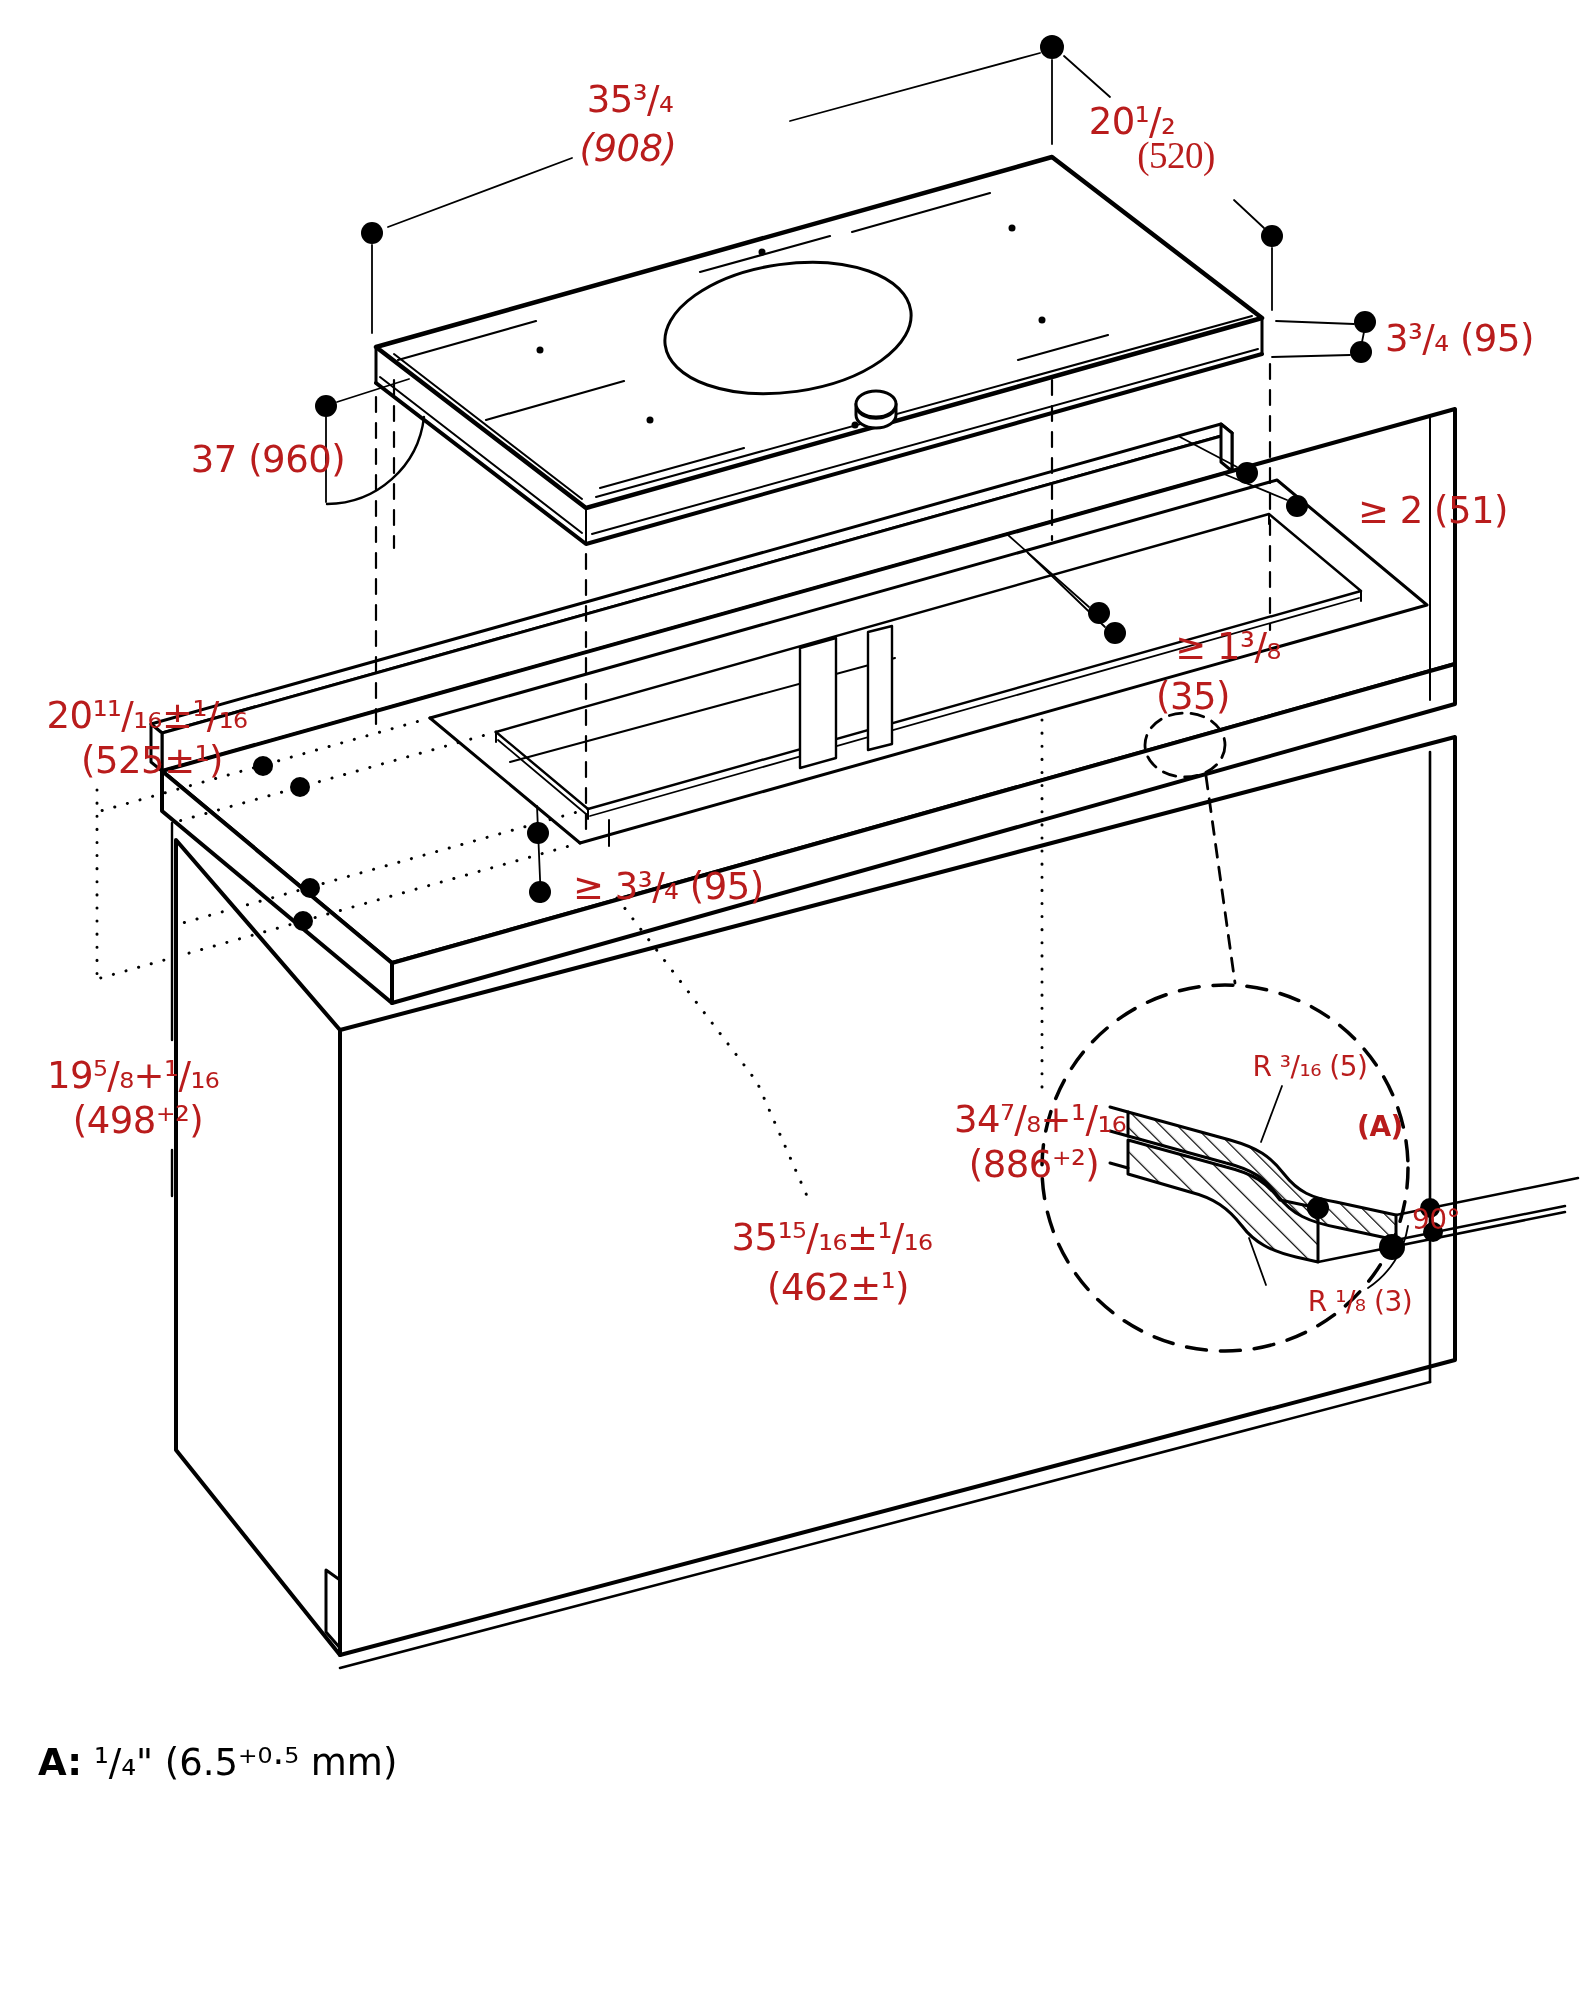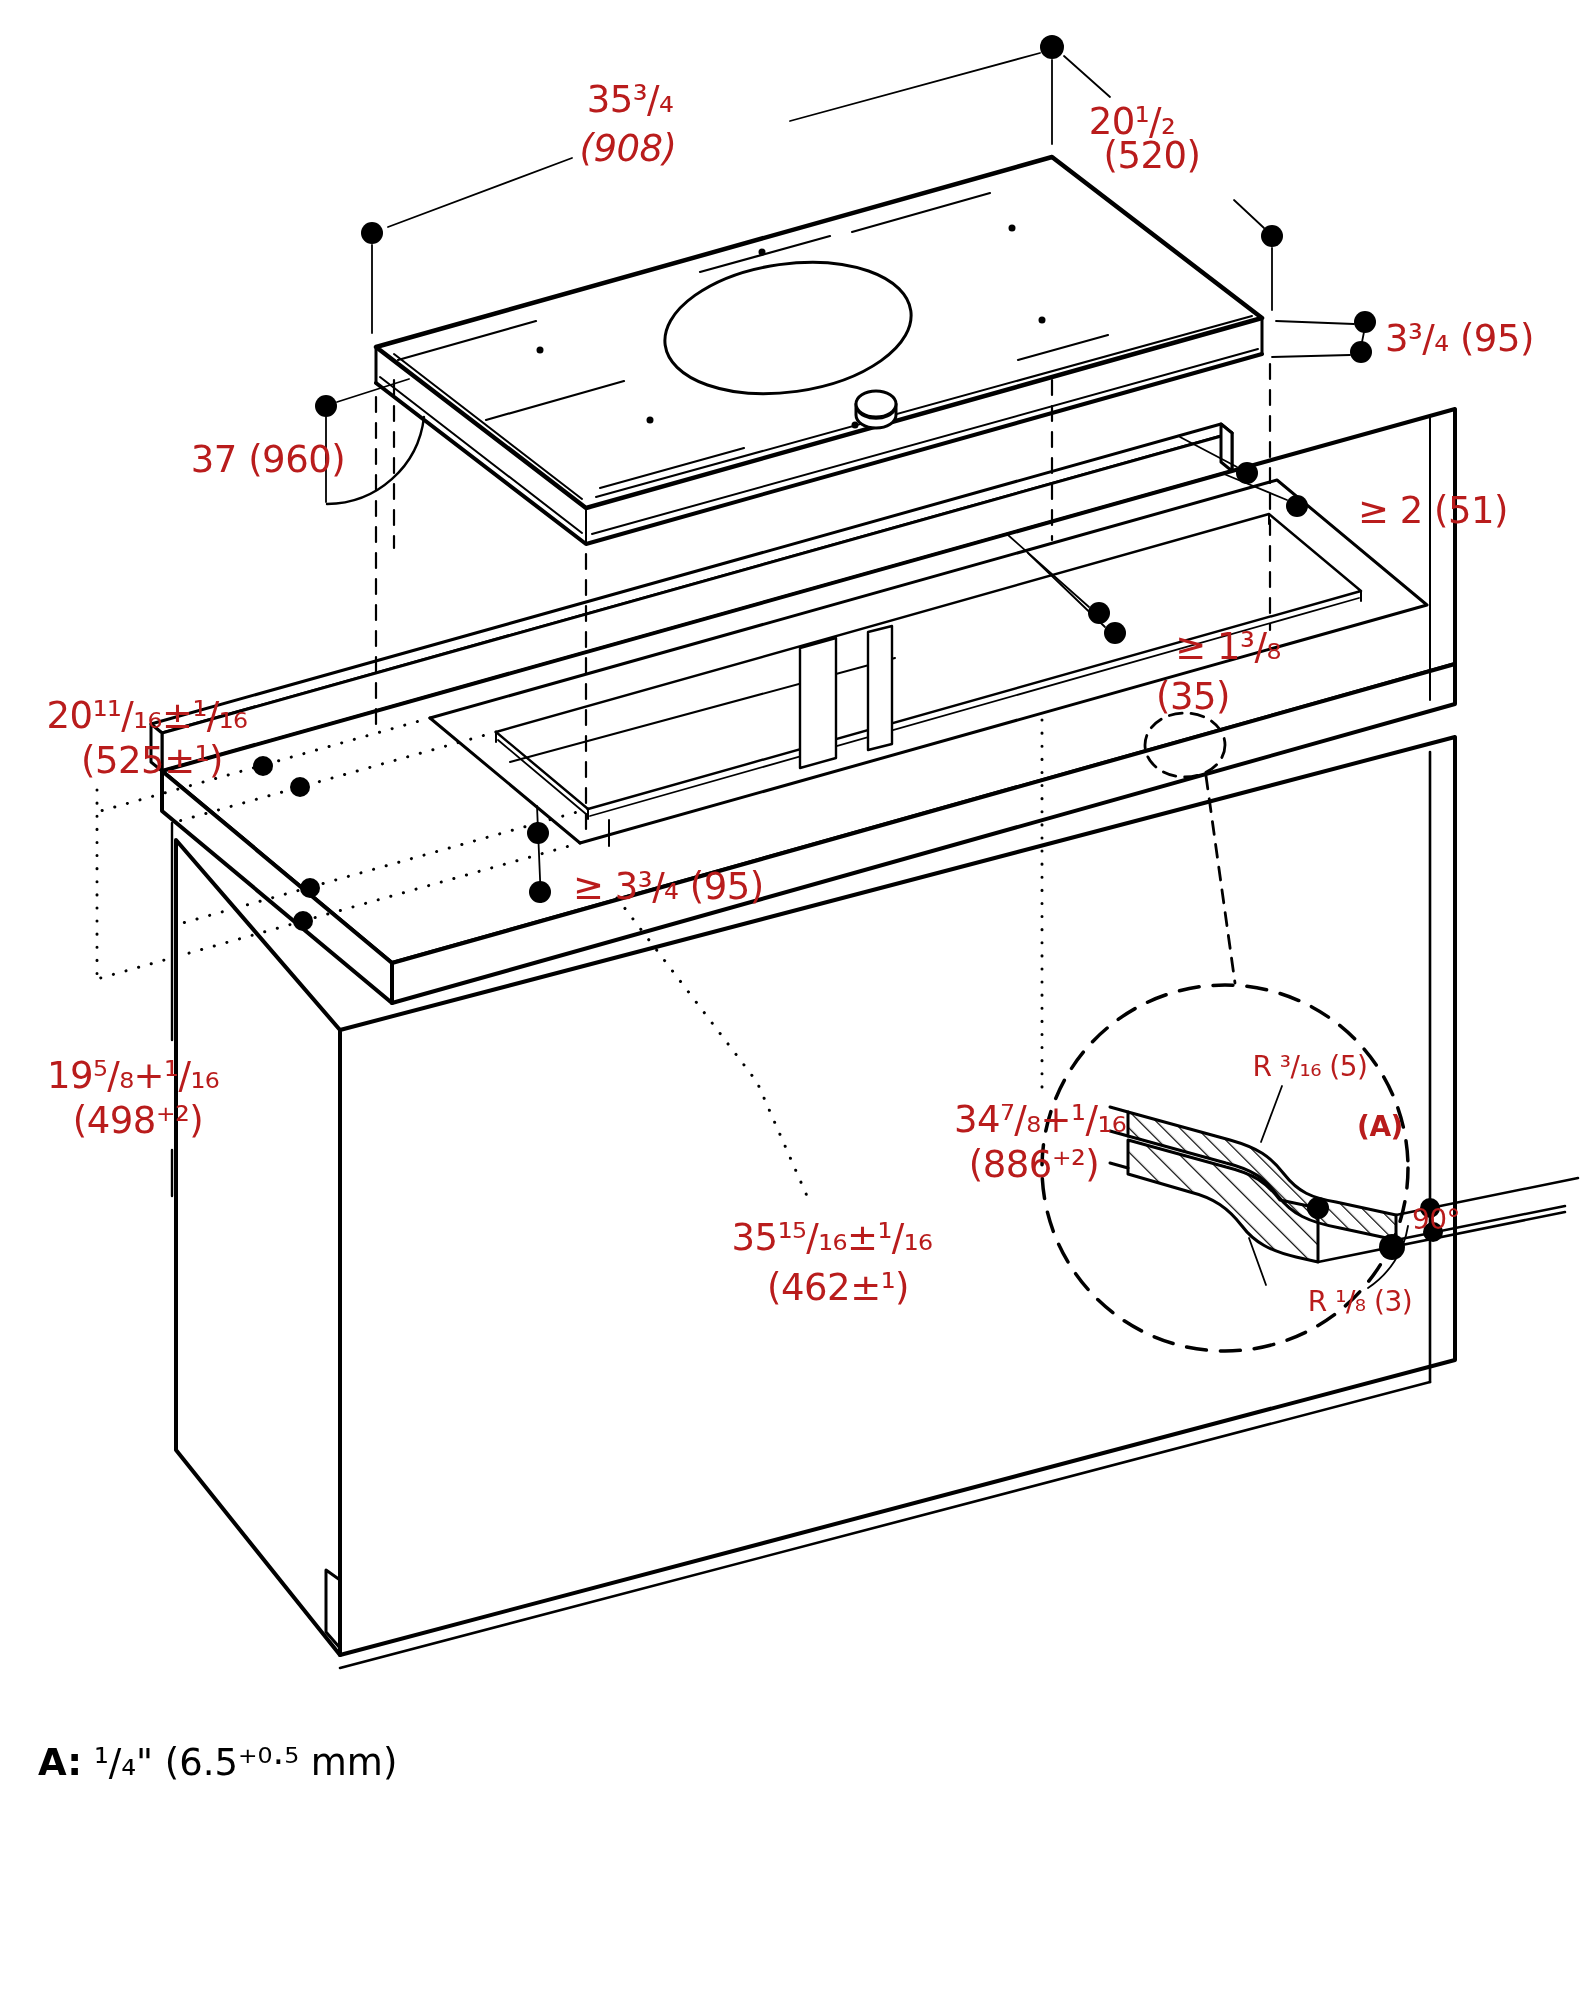--- a/index.html
+++ b/index.html
@@ -225,21 +225,21 @@
       <path d="M1408,1226 A92,92 0 0 1 1368,1288" stroke-width="1.8"></path>
 
       <line x1="1282" y1="1086" x2="1261" y2="1142" stroke-width="1.8"></line>
       <line x1="1266" y1="1285" x2="1249" y2="1238" stroke-width="1.8"></line>
     </g>
   </svg>
 
   <div class="lbl" style="left:630px;top:100px;">35³/₄</div>
   <div class="lbl" style="left:628px;top:149px;font-style:italic;">(908)</div>
   <div class="lbl" style="left:1132px;top:106px;margin-top:16px;">20¹/₂</div>
-  <div class="lbl" style="left:1152px;top:156px;">(520)</div>
+  <div class="lbl" style="left:1176px;top:156px;font-family:Liberation Serif, serif;">(520)</div>
   <div class="lbl left" style="left:1385px;top:339px;">3³/₄ (95)</div>
   <div class="lbl" style="left:268px;top:460px;">37 (960)</div>
 
   <div class="lbl left" style="left:1358px;top:511px;">≥ 2 (51)</div>
   <div class="lbl" style="left:1188px;top:647px;margin-left:40px;">≥ 1³/₈</div>
   <div class="lbl" style="left:1193px;top:697px;">(35)</div>
 
   <div class="lbl" style="left:147px;top:716px;">20¹¹/₁₆±¹/₁₆</div>
   <div class="lbl" style="left:152px;top:761px;">(525±¹)</div>
 

